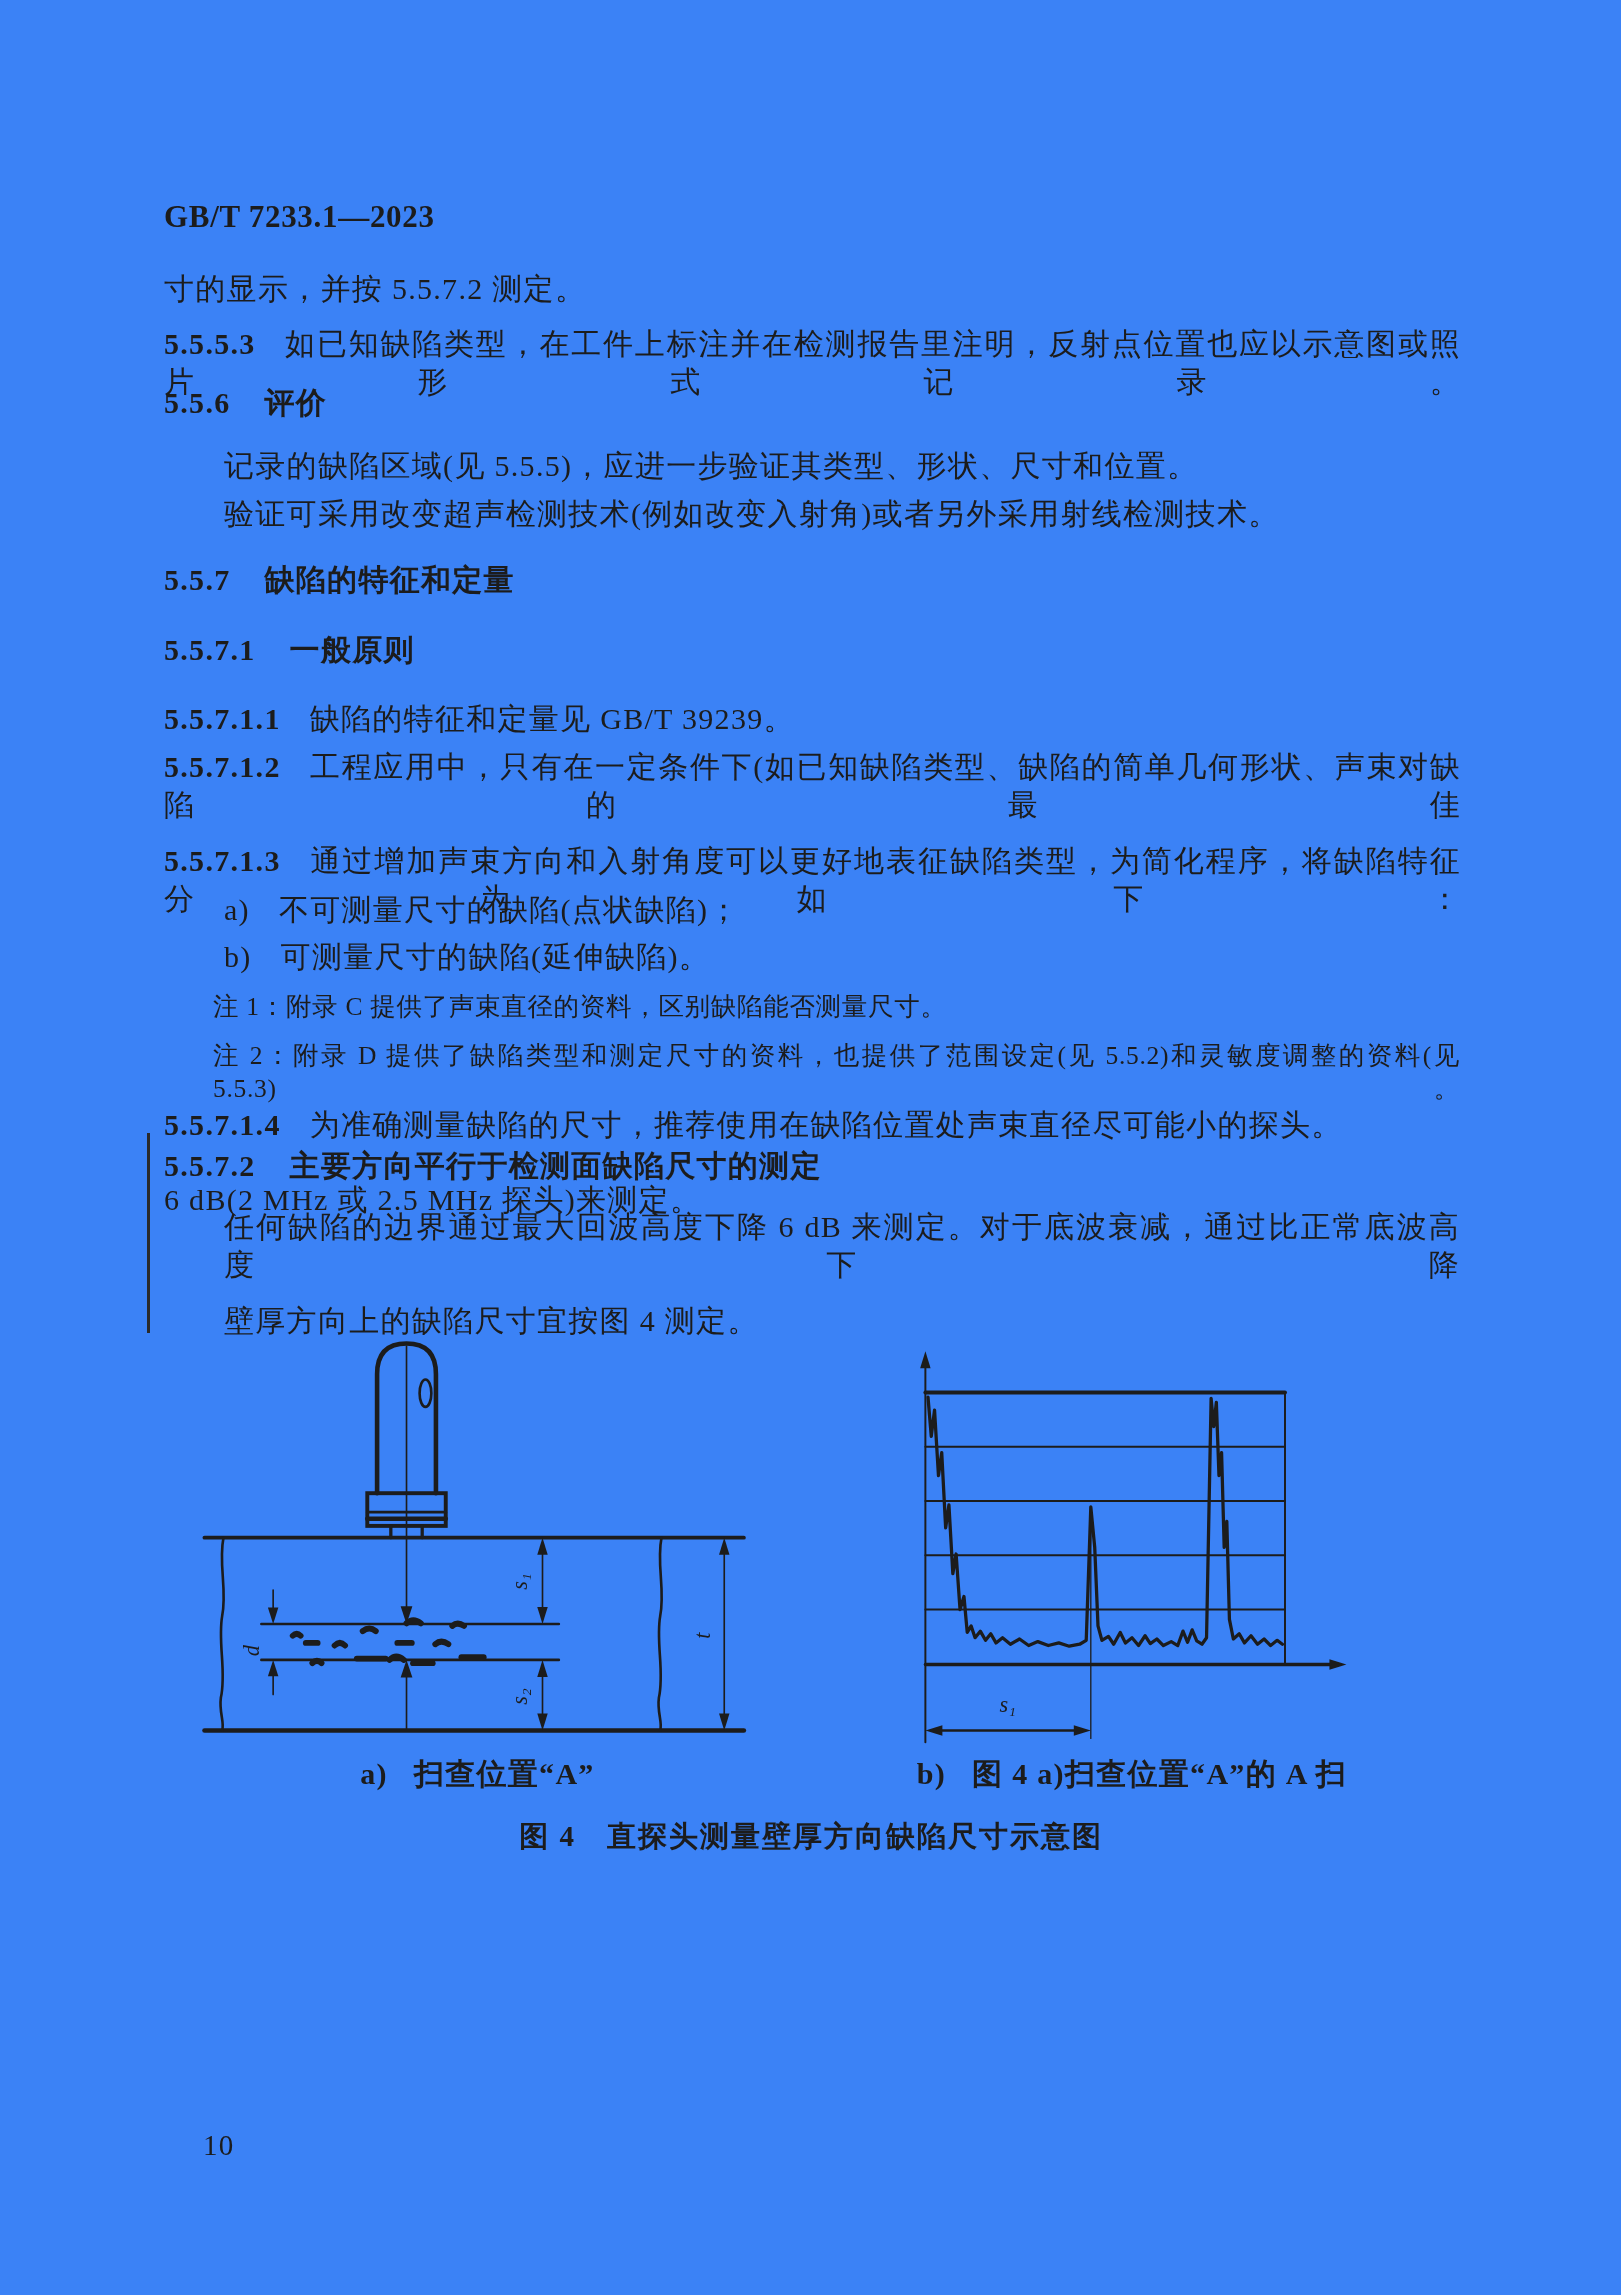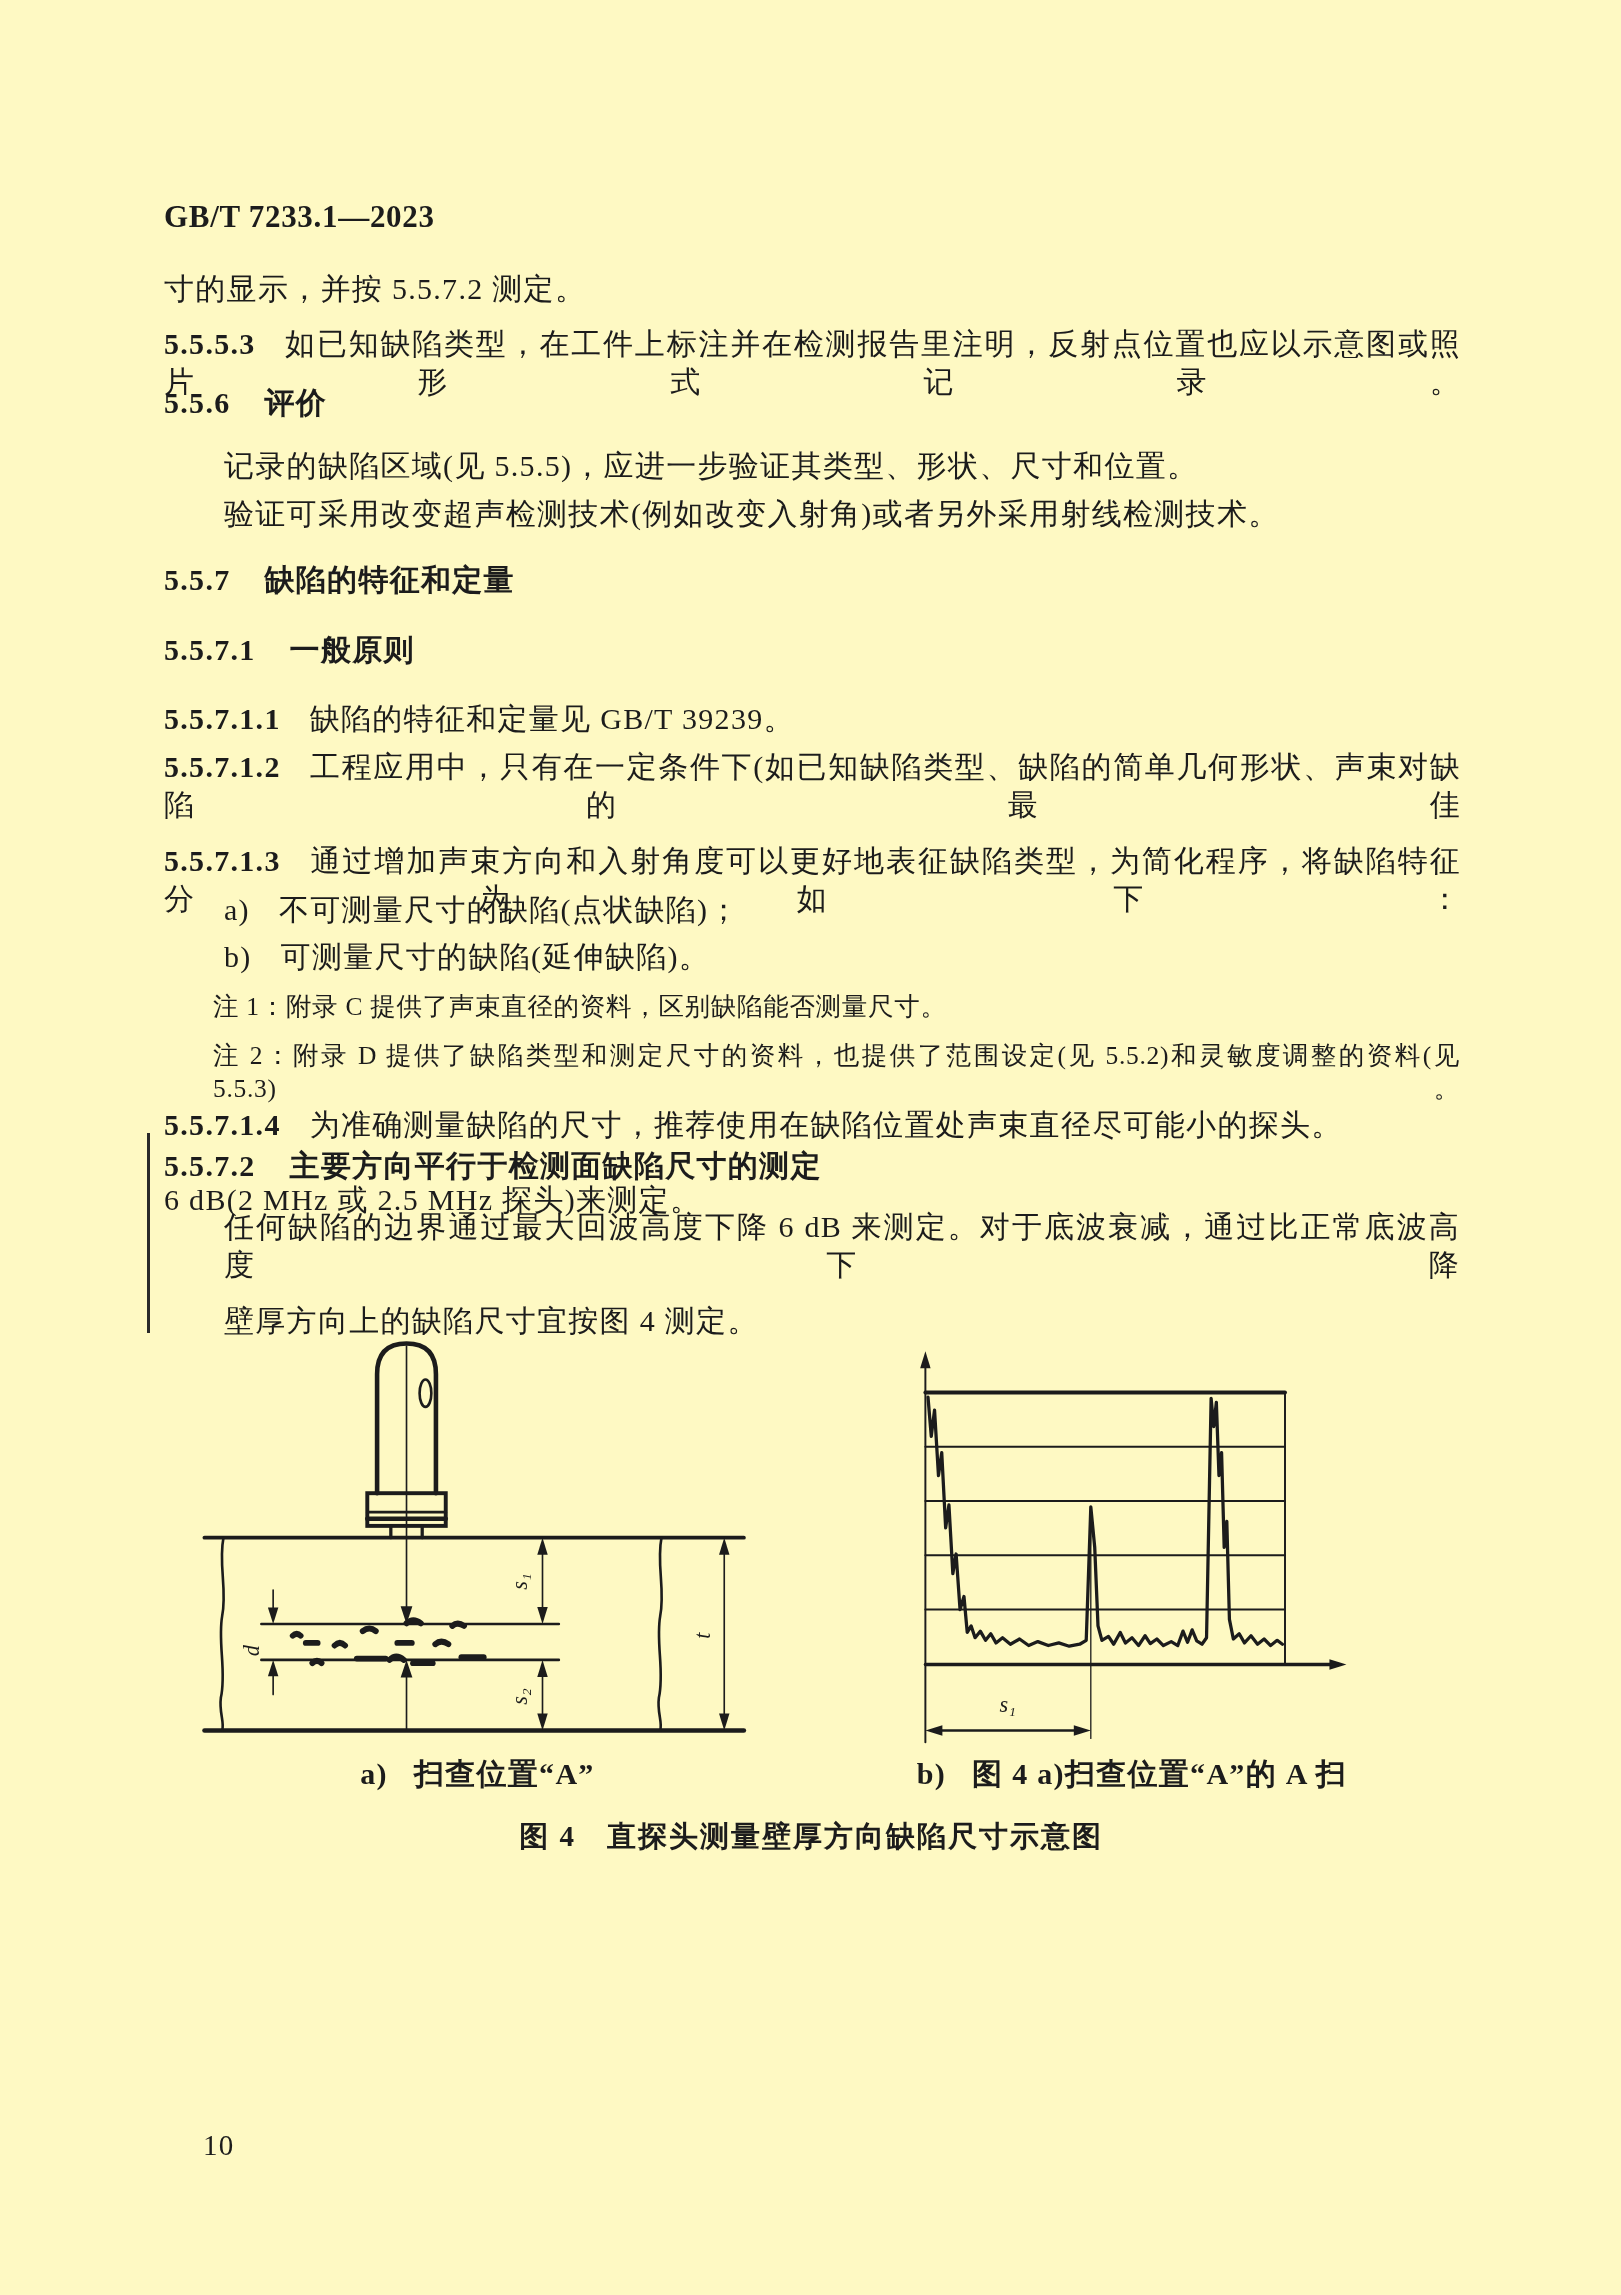--- a/index.html
+++ b/index.html
@@ -1,19 +1,19 @@
 <!DOCTYPE html>
 <html style="font-size:10.5px"><head>
 <meta charset="utf-8">
 <style>
   html,body{margin:0;padding:0;background:#e8e8e8;}
   #page{
     position:relative;
     width:1622px;height:2295px;
-    background:#fef9c3;
+    background:#3b82f6;
     font-family:"Liberation Serif","DejaVu Serif",serif;
     color:#1c1c1c;
     overflow:hidden;
   }
   .line{
     position:absolute;
     font-size:30px;
     line-height:38px;
     letter-spacing:1.3px;
     white-space:nowrap;

